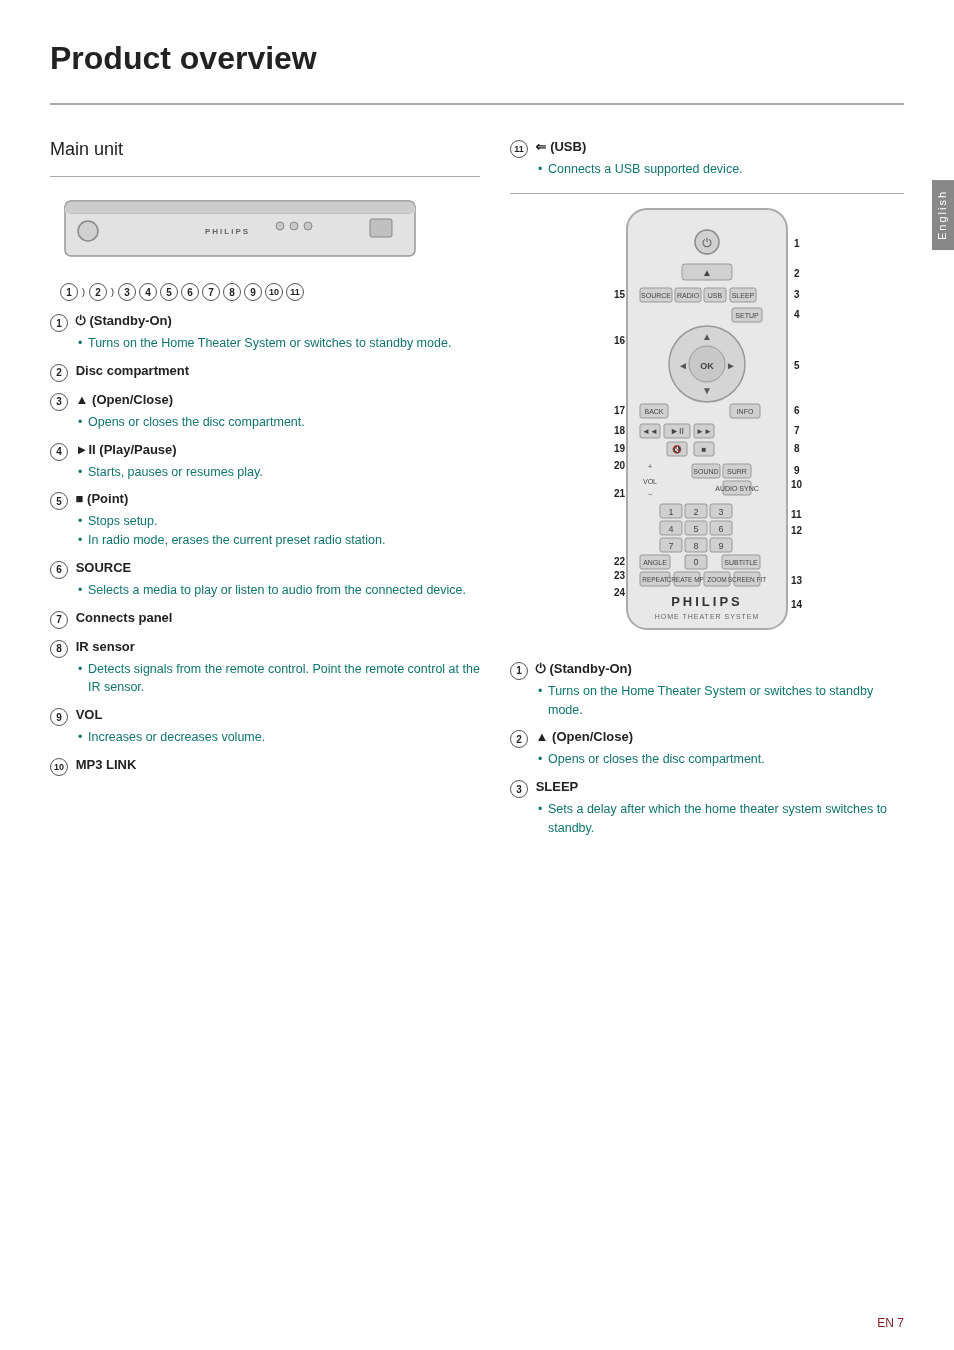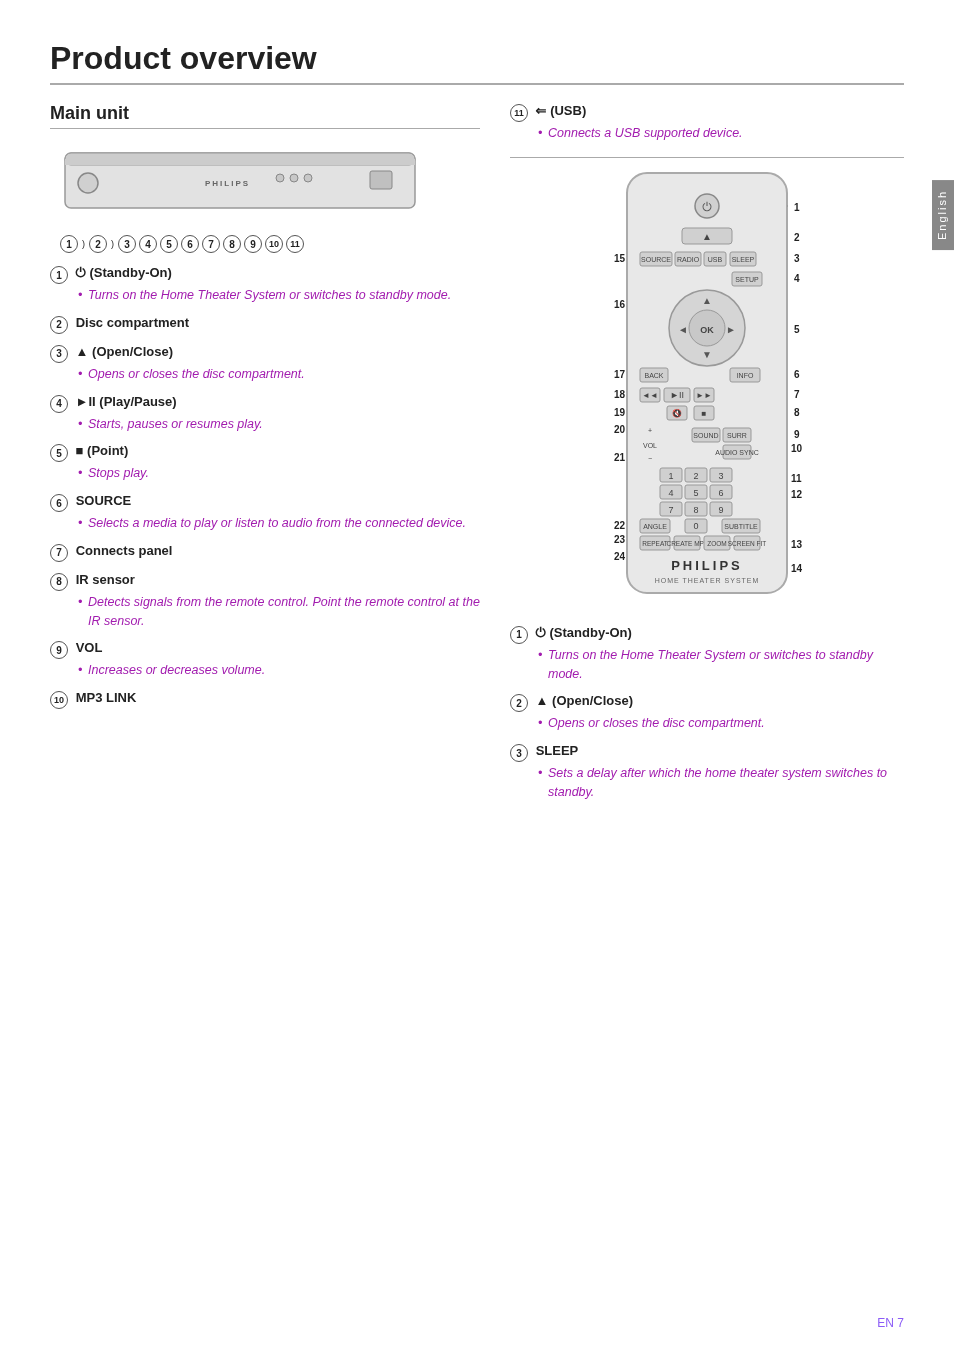--- a/index.html
+++ b/index.html
@@ -31,40 +31,40 @@
       writing-mode: vertical-rl;
       text-orientation: mixed;
       transform: rotate(180deg);
       padding: 10px 4px;
       letter-spacing: 2px;
     }
     .page-title {
       font-size: 32px;
       font-weight: bold;
       border-bottom: 2px solid #aaa;
-      padding-bottom: 6px;
-      margin-bottom: 18px;
+      padding-bottom: 26px;
+      margin-bottom: 34px;
     }
     .two-col {
       display: flex;
       flex-direction: row;
       gap: 30px;
     }
     .left-col {
       width: 430px;
       flex-shrink: 0;
     }
     .right-col {
       flex: 1;
     }
     .section-title {
       font-size: 18px;
-      font-weight: bold;
+      font-weight: normal;
       border-bottom: 1px solid #aaa;
-      padding-bottom: 4px;
+      padding-bottom: 16px;
       margin-bottom: 14px;
     }
     
     .main-unit-img {
       width: 380px;
       height: 110px;
       border: 1.5px solid #bbb;
       border-radius: 8px;
       background: #f5f5f5;
       position: relative;
@@ -112,23 +112,22 @@
     }
     .feature-bullets {
       margin-left: 28px;
       margin-top: 2px;
     }
     .feature-bullets li {
       list-style: none;
       padding-left: 10px;
       position: relative;
       font-size: 12.5px;
-      color: #a21caf;
+      color: #0f766e;
       line-height: 1.5;
-      font-style: italic;
     }
     .feature-bullets li::before {
       content: "•";
       position: absolute;
       left: 0;
     }
     
     .remote-img-container {
       display: flex;
       justify-content: center;
@@ -141,21 +140,21 @@
     }
     
     .remote-features {
       margin-top: 8px;
     }
     .page-footer {
       position: absolute;
       bottom: 20px;
       right: 50px;
       font-size: 12px;
-      color: #8b5cf6;
+      color: #7f1d1d;
     }
     
     .remote-wrapper {
       position: relative;
       display: inline-block;
       margin: 0 30px;
     }
   </style>
 </head>
 <body>
@@ -247,21 +246,22 @@
             <li>Starts, pauses or resumes play.</li>
           </ul>
         </div>
 
         <div class="feature-item">
           <div class="feature-header">
             <span class="num-circle">5</span>
             <span>&nbsp;■ <strong>(Point)</strong></span>
           </div>
           <ul class="feature-bullets">
-            <li>Stops play.</li>
+            <li>Stops setup.</li>
+            <li>In radio mode, erases the current preset radio station.</li>
           </ul>
         </div>
 
         <div class="feature-item">
           <div class="feature-header">
             <span class="num-circle">6</span>
             <span>&nbsp;<strong>SOURCE</strong></span>
           </div>
           <ul class="feature-bullets">
               <li>Selects a media to play or listen to audio from the connected device.</li>

